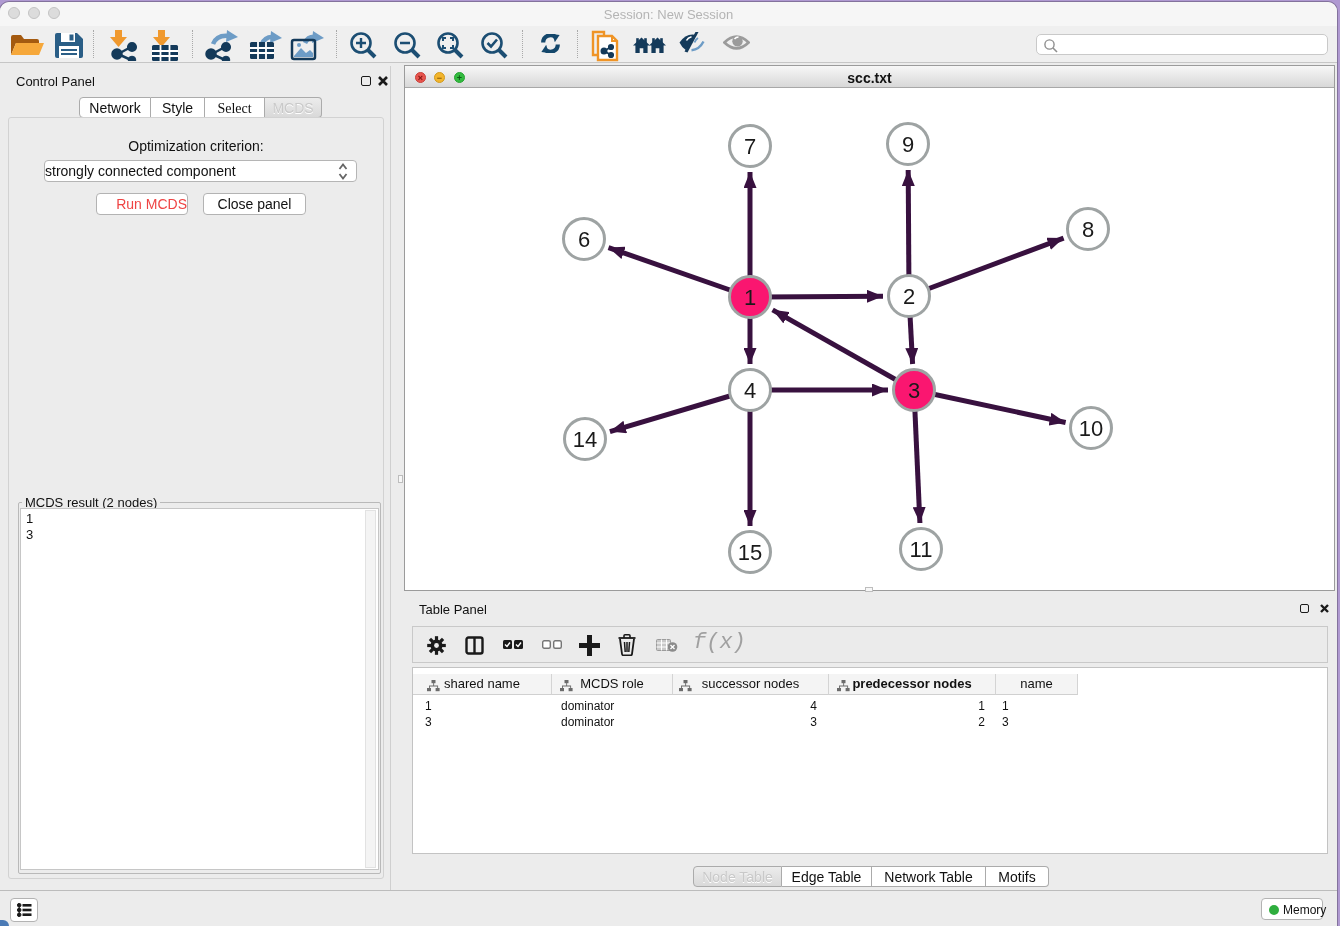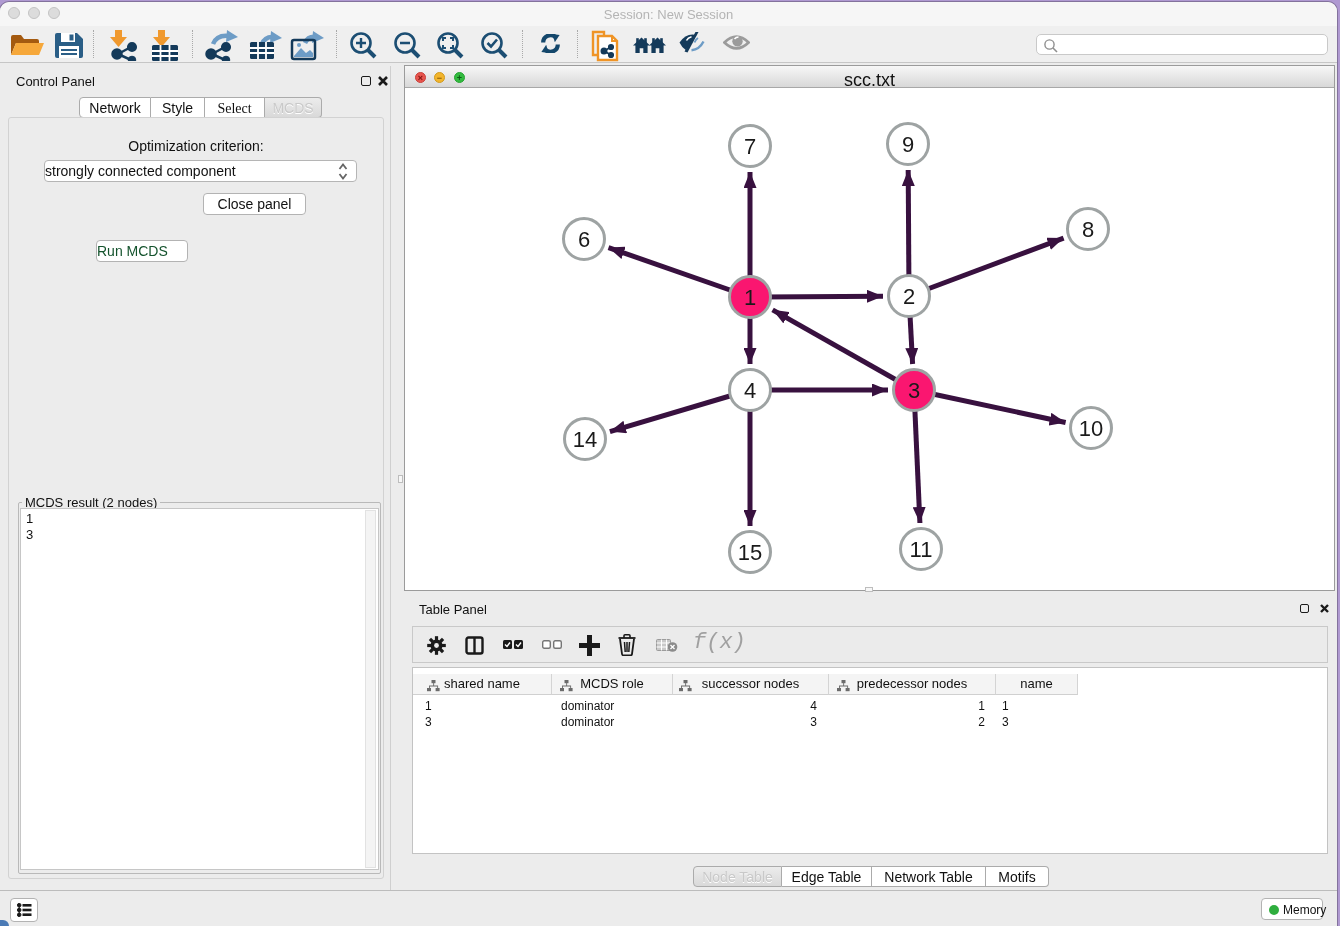--- a/index.html
+++ b/index.html
@@ -23,21 +23,21 @@
 .tabs { position:absolute; display:flex; }
 .tab { height:21px; line-height:21px; font-size:14px; overflow:hidden; color:#111; background:#fff; border:1px solid #ababab; border-left:none; text-align:center; }
 .tab.first { border-left:1px solid #ababab; border-radius:4px 0 0 4px; }
 .tab.last { border-radius:0 4px 4px 0; }
 .tab.sel { background:linear-gradient(#ececec,#d9d9d9); color:#c9c9c9; text-shadow:0 1px 0 #fff; }
 #cpcontent { position:absolute; left:8px; top:51px; width:376px; height:762px; border:1px solid #d2d2d2; border-radius:3px; }
 
 #netwin { left:404px; top:63px; width:931px; height:526px; border:1px solid #9b9b9b; background:#fff; }
 #nettitle { position:absolute; left:0; top:0; width:100%; height:22px; background:linear-gradient(#f7f7f7,#d8d8d8); border-bottom:1px solid #a8a8a8; }
 .light { position:absolute; top:6px; width:11px; height:11px; border-radius:50%; font-size:9px; line-height:11px; text-align:center; font-weight:bold; }
-#netname { position:absolute; top:4px; left:0; width:100%; text-align:center; font-size:18px; font-weight:normal; color:#111; }
+#netname { position:absolute; top:4px; left:0; width:100%; text-align:center; font-size:14px; font-weight:bold; color:#111; }
 
 #tpanel { left:404px; top:595px; width:933px; height:293px; background:#ececec; }
 #tphead .t { position:absolute; left:15px; top:5px; font-size:13px; color:#111; }
 #tptoolbar { position:absolute; left:8px; top:29px; width:916px; height:37px; background:#ebebeb; border:1px solid #c9c9c9; }
 #ttable { position:absolute; left:8px; top:70px; width:916px; height:187px; background:#fff; border:1px solid #c3c3c3; }
 .hcell { position:absolute; top:6px; height:21px; border-right:1px solid #d4d4d4; border-bottom:1px solid #d0d0d0; background:#f4f4f4; font-size:13px; color:#111; text-align:center; line-height:20px; }
 .trow { position:absolute; font-size:12px; color:#111; height:16px; line-height:16px; }
 
 #statusbar { left:0; top:888px; width:1337px; height:36px; background:#ececec; border-top:1px solid #bcbcbc; }
 .btn { position:absolute; background:#fff; border:1px solid #b3b3b3; border-radius:4px; }
@@ -212,21 +212,21 @@
       <div class="tab" style="width:54px;">Style</div>
       <div class="tab" style="width:60px;font-family:Liberation Serif, serif;">Select</div>
       <div class="tab sel last" style="width:57px;">MCDS</div>
     </div>
     <div id="cpcontent"></div>
     <div class="abs" style="left:0; top:72px; width:392px; text-align:center; font-size:14px; color:#111;">Optimization criterion:</div>
     <div class="abs" id="dropdown" style="left:44px; top:94px; width:313px; height:22px; background:#fff; border:1px solid #b5b5b5; border-radius:4px; font-size:14px; line-height:20px; padding-left:0; color:#111;">strongly connected component<svg style="position:absolute;right:8px;top:2px;" width="10" height="17" viewBox="0 0 10 17">
           <path d="M1.5 6 L5 1.5 L8.5 6" fill="none" stroke="#666" stroke-width="1.8"></path>
           <path d="M1.5 11 L5 15.5 L8.5 11" fill="none" stroke="#666" stroke-width="1.8"></path>
         </svg></div>
-    <div class="abs btn" style="left:96px; top:127px; width:92px; height:22px; font-size:14px; text-align:left; line-height:20px; color:#14532d;margin-top:47px;">Run MCDS</div>
+    <div class="abs btn" style="left:96px; top:127px; width:92px; height:22px; font-size:14px; text-align:right; line-height:20px; color:#ef4444;">Run MCDS</div>
     <div class="abs btn" style="left:203px; top:127px; width:103px; height:22px; font-size:14px; text-align:center; line-height:20px; color:#111;">Close panel</div>
 
     <div class="abs" style="left:18px; top:436px; width:363px; height:372px; border:1px solid #b9b9b9; border-radius:2px;"></div>
     <div class="abs" style="left:22px; top:429px; background:#ececec; padding:0 3px; font-size:13px; color:#111;">MCDS result (2 nodes)</div>
     <div class="abs" style="left:20px; top:442px; width:359px; height:362px; background:#fff; border:1px solid #c6c6c6;">
       <div style="position:absolute; left:5px; top:2px; font-size:13px; line-height:16px; color:#111;">1<br>3</div>
       <div style="position:absolute; right:2px; top:1px; width:11px; height:358px; background:#f4f4f4; border:1px solid #e2e2e2;"></div>
     </div>
   </div>
 
@@ -349,21 +349,21 @@
         </g>
         <circle cx="16.5" cy="8" r="4.8" fill="#8b8b8b"></circle>
         <path d="M14.5 6 L18.5 10 M18.5 6 L14.5 10" stroke="#fff" stroke-width="1.3"></path>
       </svg>
       <div style="position:absolute;left:280px;top:3px;font-family:Liberation Mono, monospace;font-style:italic;font-size:22px;color:#a0a0a0;">f(x)</div>
     </div>
     <div id="ttable">
       <div class="hcell" style="left:0; width:139px;">shared name</div>
       <div class="hcell" style="left:139px; width:121px;">MCDS role</div>
       <div class="hcell" style="left:260px; width:156px;">successor nodes</div>
-      <div class="hcell" style="left:416px; width:167px;">predecessor nodes</div>
+      <div class="hcell" style="left:416px; width:167px;font-weight:bold;">predecessor nodes</div>
       <div class="hcell" style="left:583px; width:82px;">name</div>
       <svg class="thicon" style="position:absolute;left:14px;top:12px;" width="13" height="12" viewBox="0 0 13 12">
           <g fill="#6b6b6b">
             <rect x="4.5" y="0" width="4" height="3.2"></rect>
             <rect x="0" y="8" width="4" height="3.2"></rect>
             <rect x="8.6" y="8" width="4" height="3.2"></rect>
             <path d="M6.2 3 L6.2 5.5 L2 5.5 L2 8 L2.9 8 L2.9 6.4 L10.2 6.4 L10.2 8 L11.1 8 L11.1 5.5 L7.1 5.5 L7.1 3 Z"></path>
           </g>
         </svg>
       <svg class="thicon" style="position:absolute;left:147px;top:12px;" width="13" height="12" viewBox="0 0 13 12">

